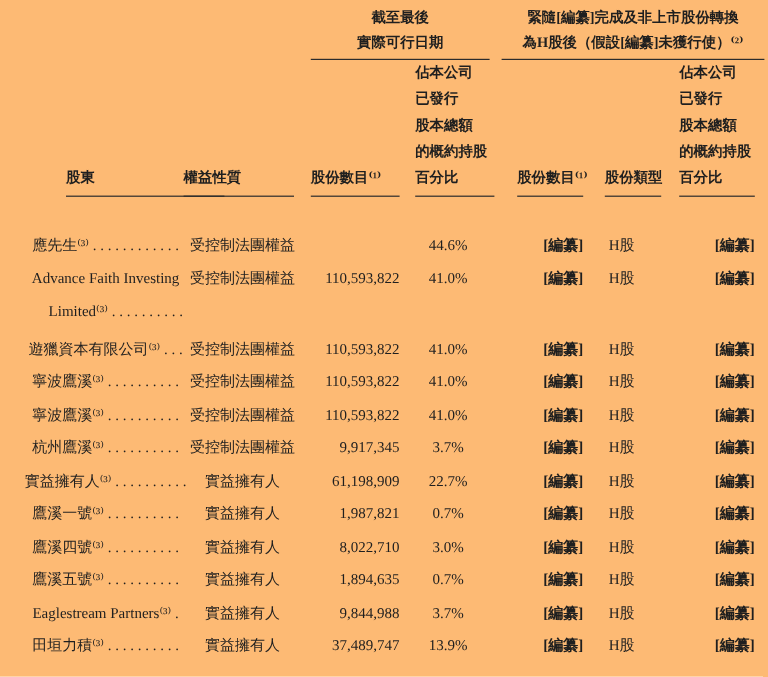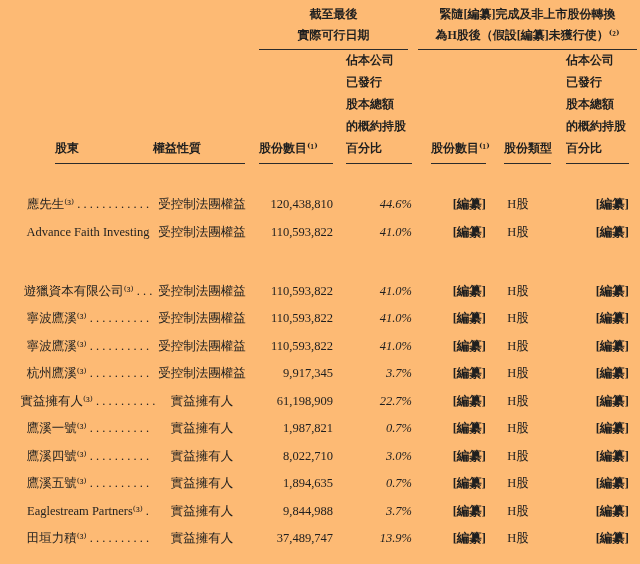--- a/index.html
+++ b/index.html
@@ -30,21 +30,21 @@
   .colh7{left:566px;width:63px;}
   
   .tbody{position:absolute;top:164px;left:0;width:640px;padding-top:27px;}
   .row{position:relative;height:27.5px;}
   .row.two-line{height:55px;margin-bottom:4px;}
   .cell{position:absolute;top:0;line-height:27.5px;font-size:12.5px;white-space:nowrap;}
   .c-name{left:8px;width:160px;text-align:center;}
   .c-name .nm2{display:block;line-height:27.5px;padding-left:17px;}
   .c-nature{left:152px;width:100px;text-align:center;}
   .c-shares{left:243px;width:90px;text-align:right;}
-  .c-pct{left:335px;width:77px;text-align:right;font-style:italic;}
+  .c-pct{left:335px;width:77px;text-align:center;}
   .c-sharesh{left:412px;width:74px;text-align:right;font-weight:bold;}
   .c-class{left:488px;width:60px;text-align:center;}
   .c-pcth{left:567px;width:62px;text-align:right;font-weight:bold;}
 </style>
 </head>
 <body>
 
 <div class="page">
 
   <div class="thead">
@@ -94,28 +94,27 @@
       <div class="ln">的概約持股</div>
       <div class="ln">百分比</div>
     </div>
 
   </div>
 
   <div class="tbody" id="tbody">
       <div class="row">
         <div class="cell c-name"><span>應先生⁽³⁾ . . . . . . . . . . . .</span></div>
         <div class="cell c-nature">受控制法團權益</div>
-        <div class="cell c-shares">120,438,810</div>
         <div class="cell c-pct">44.6%</div>
         <div class="cell c-sharesh">[編纂]</div>
         <div class="cell c-class">H股</div>
         <div class="cell c-pcth">[編纂]</div>
       </div>
       <div class="row two-line">
-        <div class="cell c-name"><span>Advance Faith Investing</span></div>
+        <div class="cell c-name"><span>Advance Faith Investing</span><span class="nm2">Limited⁽³⁾ . . . . . . . . . .</span></div>
         <div class="cell c-nature">受控制法團權益</div>
         <div class="cell c-shares">110,593,822</div>
         <div class="cell c-pct">41.0%</div>
         <div class="cell c-sharesh">[編纂]</div>
         <div class="cell c-class">H股</div>
         <div class="cell c-pcth">[編纂]</div>
       </div>
       <div class="row">
         <div class="cell c-name"><span>遊獵資本有限公司⁽³⁾ . . .</span></div>
         <div class="cell c-nature">受控制法團權益</div>

